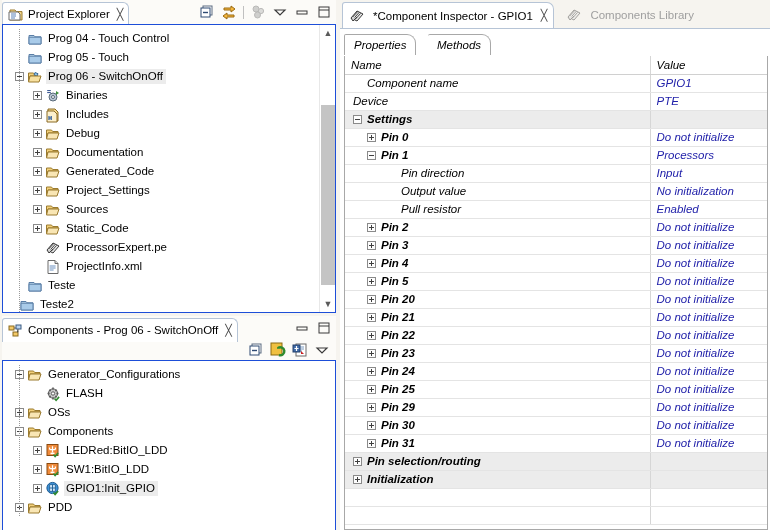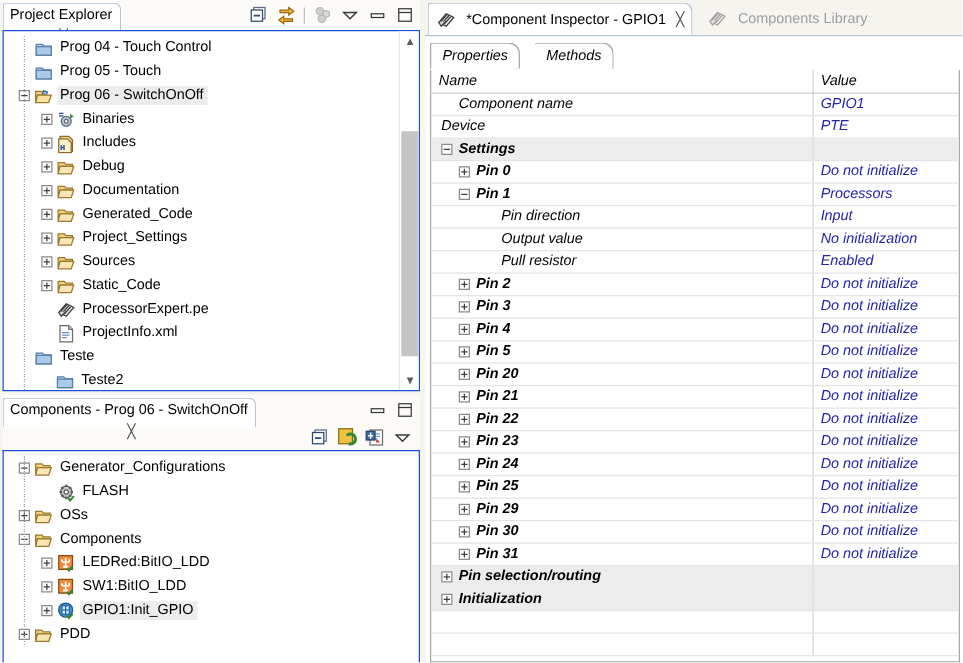--- a/index.html
+++ b/index.html
@@ -21,21 +21,20 @@
   .viewTabRow { position: relative; height: 26px; }
   .viewTab {
     position: absolute; left: 0; top: 2px; height: 24px;
     display: flex; align-items: center; gap: 4px;
     padding: 0 6px 0 5px;
     background: #ffffff;
     border: 1px solid #b6c4d6;
     border-bottom: none;
     border-radius: 3px 6px 0 0;
     white-space: nowrap;
-    flex-direction: column;
   }
   .viewTabLabel { font-size: 11.5px; line-height: 1; }
   .closeX {
     font-size: 11px; color: #4a4a4a; margin-left: 3px;
     letter-spacing: -1px; cursor: pointer;
   }
   .viewTools {
     position: absolute; right: 4px; top: 4px;
     display: flex; align-items: center; gap: 6px;
   }
@@ -321,21 +320,21 @@
             <span class="lbl">ProjectInfo.xml</span>
           </div>
           <div class="trow" style="padding-left: 12px;">
             <span class="twistgap"></span>
             <svg class="ico" viewBox="0 0 16 16">
               <path d="M2 4.5h5l1 1.3h6V13H2z" fill="#bdd9f0" stroke="#5a7ea6"></path>
               <path d="M2 6.2h12V13H2z" fill="#a9cbe9" stroke="#5a7ea6"></path>
             </svg>
             <span class="lbl">Teste</span>
           </div>
-          <div class="trow" style="padding-left: 29px;">
+          <div class="trow" style="padding-left: 4px;">
             <span class="twistgap"></span>
             <svg class="ico" viewBox="0 0 16 16">
               <path d="M2 4.5h5l1 1.3h6V13H2z" fill="#bdd9f0" stroke="#5a7ea6"></path>
               <path d="M2 6.2h12V13H2z" fill="#a9cbe9" stroke="#5a7ea6"></path>
             </svg>
             <span class="lbl">Teste2</span>
           </div>
           <div class="guide" style="left: 16px; top: 4px; bottom: 0px;"></div>
         </div>
       <div class="vscroll">

